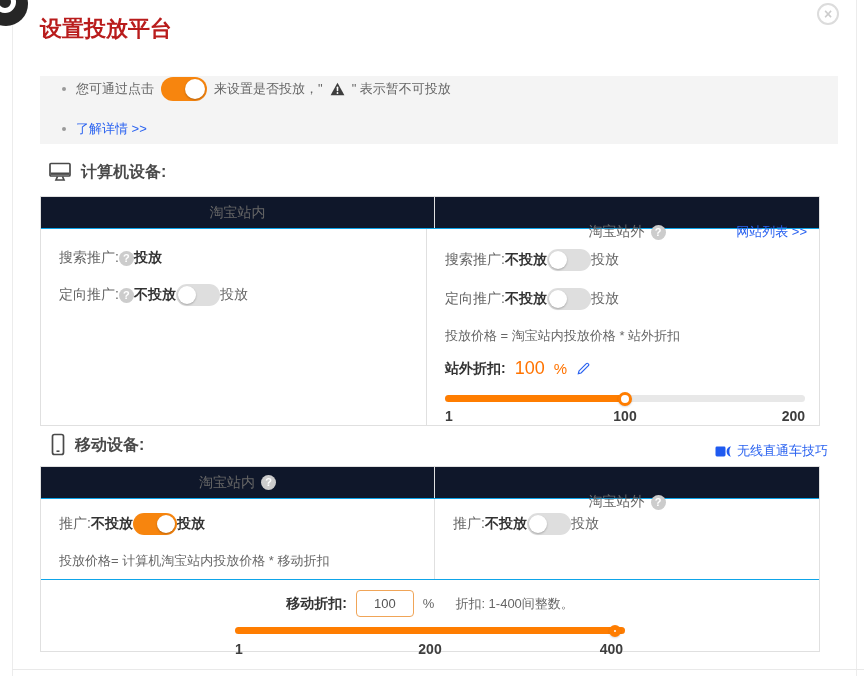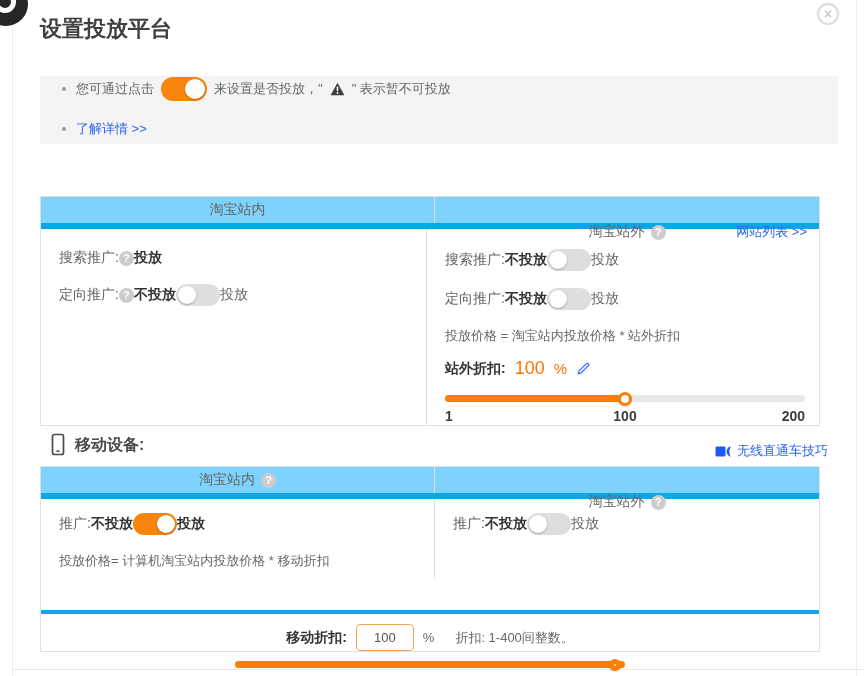--- a/index.html
+++ b/index.html
@@ -9,21 +9,21 @@
 
   .left-edge { position:absolute; left:12px; top:0; bottom:0; width:1px; background:#ececec; }
   .right-edge { position:absolute; left:856px; top:0; bottom:0; width:1px; background:#ececec; }
   .bottom-divider { position:absolute; left:12px; right:0; top:669px; height:1px; background:#e9e9e9; }
 
   .corner-logo { position:absolute; left:-16px; top:-18px; width:44px; height:44px; border-radius:50%;
                  background:#262626; overflow:hidden; }
   .corner-logo .arc { position:absolute; left:10px; top:9px; width:22px; height:22px; border:5px solid #fff;
                  border-radius:50%; background:#262626; }
 
-  .page-title { position:absolute; left:40px; top:14px; font-size:22px; font-weight:600; color:#404040; }
+  .page-title { position:absolute; left:40px; top:14px; font-size:22px; font-weight:600; color:#b91c1c; }
 
   .close-btn { position:absolute; left:817px; top:3px; width:22px; height:22px; border:2px solid #dcdcdc;
                border-radius:50%; color:#ccc; font-size:14px; line-height:18px; text-align:center;
                cursor:pointer; font-weight:bold; }
 
   
   .notice { position:absolute; left:40px; top:76px; width:798px; height:68px; background:#f4f4f4; }
   .notice-row { position:absolute; left:22px; display:flex; align-items:center; gap:7px; font-size:13px; color:#666; height:26px; }
   .notice-row.r1 { top:0; }
   .notice-row.r2 { top:40px; }
@@ -52,21 +52,21 @@
   .section-label { font-size:16px; font-weight:600; color:#4a4a4a; }
   .dev-icon { stroke:#4a4a4a; fill:none; stroke-width:1.7; }
 
   .mob-link { position:absolute; right:36px; top:442px; display:flex; align-items:center; gap:5px;
               font-size:13px; color:#2b63f0; cursor:pointer; }
 
   
   .tbl { position:absolute; left:40px; width:780px; border:1px solid #e0e0e0; background:#fff; }
   .tbl.pc { top:196px; height:230px; }
   .tbl.mob { top:466px; height:186px; }
-  .thead { display:flex; height:32px; border-bottom:6px solid #0ea5e9; background:#7dd3fc; }
+  .thead { display:flex; height:32px; border-bottom:1px solid #0ea5e9; background:#0f172a; }
   .th { display:flex; align-items:center; justify-content:center; gap:6px; font-size:14px; color:#666; position:relative; }
   .th.l { width:394px; border-right:1px solid #e0e0e0; }
   .th.r { flex:1;margin-top:35px; }
   .th .hlink { position:absolute; right:12px; top:50%; transform:translateY(-50%); font-size:13px; }
 
   .tbody { display:flex; }
   .cell { padding:20px 14px 0 18px; }
   .cell.l { width:394px; border-right:1px solid #e0e0e0; }
   .cell.r { flex:1; }
   .tbl.pc .tbody { height:197px; }
@@ -105,21 +105,21 @@
 
   .slider-labels { position:relative; height:18px; font-size:14px; font-weight:bold; color:#3d3d3d; }
   .slider-labels.w1 { width:360px; margin-top:6px; }
   .slider-labels.w2 { width:390px; margin:7px auto 0; }
   .sl-min { position:absolute; left:0; }
   .sl-mid { position:absolute; left:50%; transform:translateX(-50%); }
   .sl-max { position:absolute; right:0; }
   .slider-labels.w2 .sl-max { right:2px; }
 
   
-  .mob-bottom { position:absolute; left:0; right:0; top:112px; bottom:0; border-top:4px solid #0ea5e9;margin-top:31px; }
+  .mob-bottom { position:absolute; left:0; right:0; top:112px; bottom:0; border-top:1px solid #0ea5e9; }
   .mb-controls { display:flex; align-items:center; justify-content:center; gap:9px; margin-top:10px; font-size:13px; color:#666; }
   .mb-label { font-size:14px; font-weight:bold; color:#333; }
   .mb-input { width:58px; height:27px; border:1px solid #f0a558; border-radius:4px; text-align:center;
               font-size:13px; color:#555; outline:none; background:#fff; font-family:inherit; }
   .mb-hint { margin-left:12px; }
 </style>
 </head>
 <body>
 
 <div class="frame">
@@ -150,20 +150,28 @@
         <circle cx="7.5" cy="11" r="0.95" fill="#fff"></circle>
       </svg>
       <span>" 表示暂不可投放</span>
     </div>
     <div class="notice-row r2">
       <span class="bullet"></span>
       <a class="link">了解详情 &gt;&gt;</a>
     </div>
   </div>
 
+  <div class="section-head pc">
+    <svg class="dev-icon" width="24" height="22" viewBox="0 0 24 22">
+      <rect x="2" y="2.5" width="20" height="12.5" rx="1"></rect>
+      <path d="M2.7 12.7 H21.3" stroke-width="2.4"></path>
+      <path d="M9.5 15.5 L8 19 H16 L14.5 15.5"></path>
+    </svg>
+    <span class="section-label">计算机设备:</span>
+  </div>
 
   <div class="tbl pc">
     <div class="thead">
       <div class="th l">
         <span>淘宝站内</span>
       </div>
       <div class="th r">
         <span>淘宝站外</span>
         <span class="qmark">?</span>
         <a class="link hlink">网站列表 &gt;&gt;</a>

